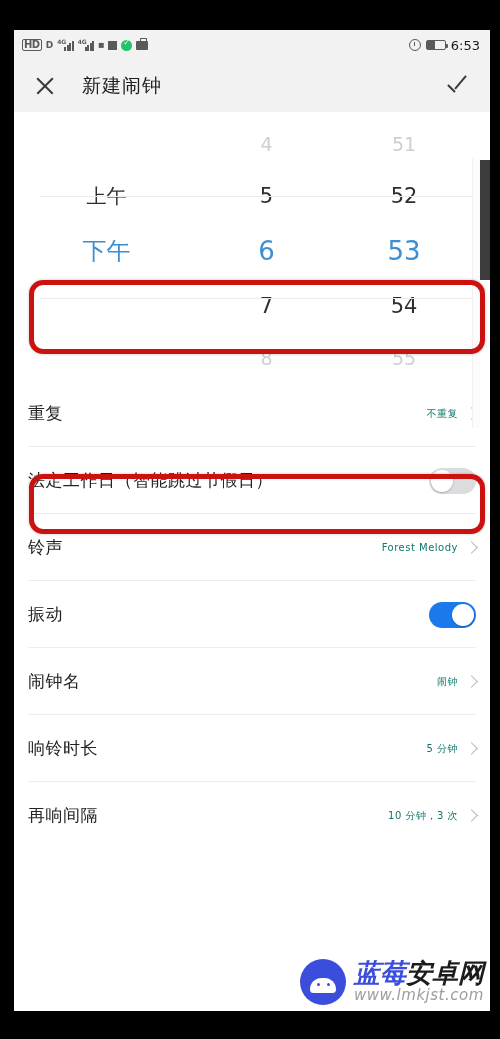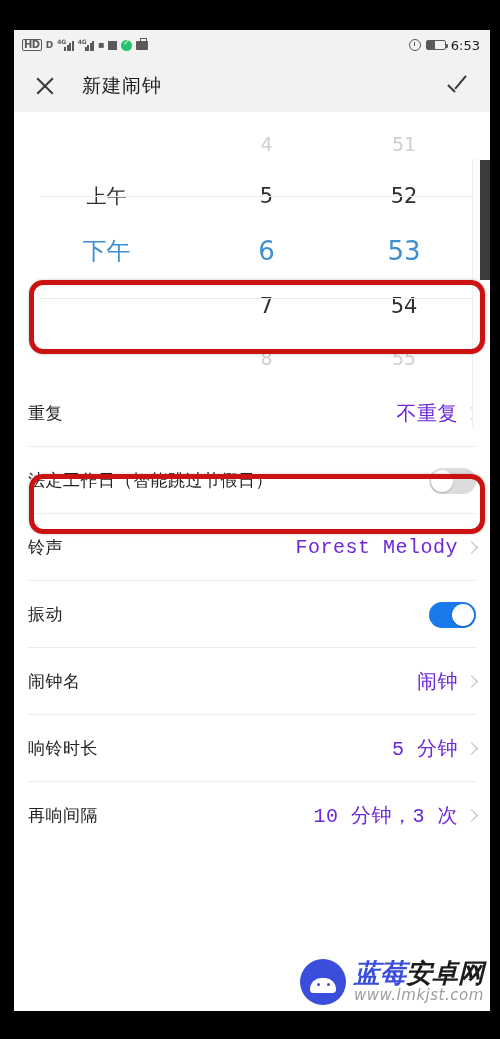--- a/index.html
+++ b/index.html
@@ -104,21 +104,21 @@
     height: 67px;
     display: flex;
     align-items: center;
     padding: 0 14px 0 14px;
     position: relative;
   }
   .row .divider {
     position: absolute; left: 14px; right: 14px; bottom: 0; height: 1px; background: #ededed;
   }
   .row .label { font-size: 17px; color: #242424; letter-spacing: 0.5px; }
-  .row .value { margin-left: auto; font-size: 20px; color: #6d28d9; letter-spacing: 0.5px; font-family: Liberation Mono, monospace;}
+  .row .value { margin-left: auto; font-size: 10px; color: #0f766e; letter-spacing: 0.5px;}
   .chev {
     margin-left: 9px; width: 9px; height: 9px;
     border-right: 1.6px solid #b5b5b5; border-top: 1.6px solid #b5b5b5;
     transform: rotate(45deg);
   }
   .toggle {
     margin-left: auto; width: 47px; height: 26px; border-radius: 13px;
     position: relative; cursor: pointer; flex: none;
   }
   .toggle.off { background: #dcdcde; }

